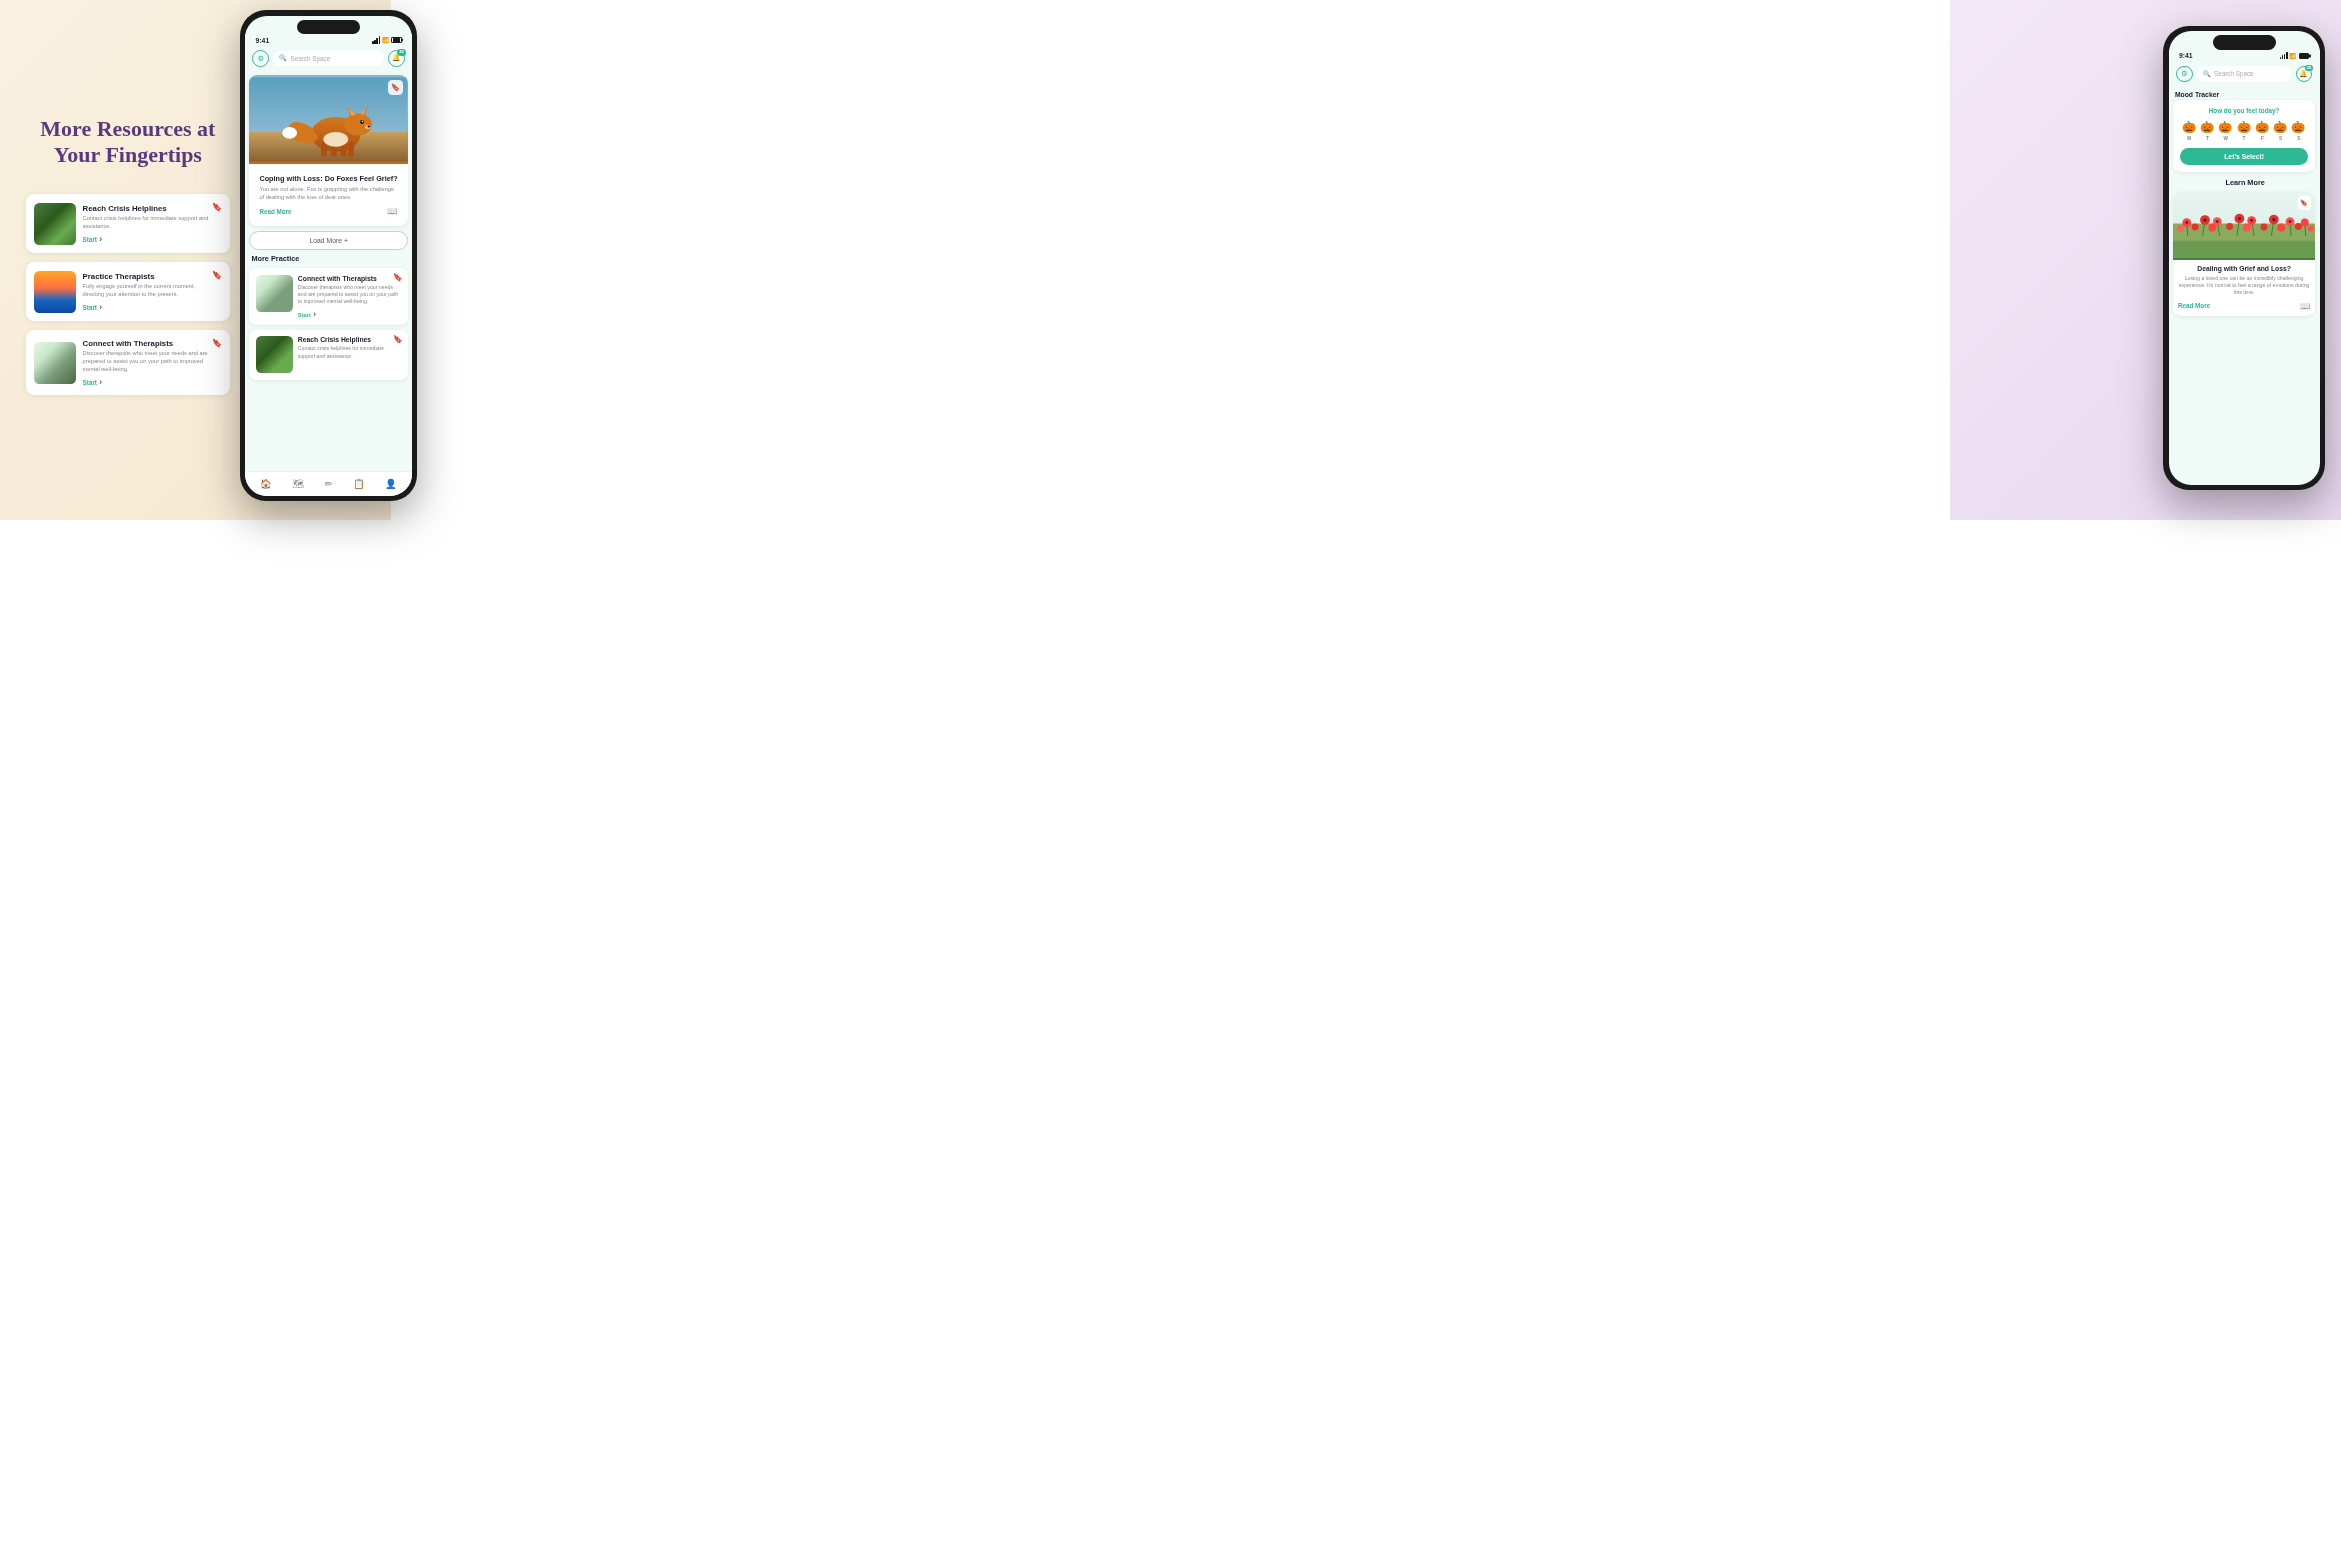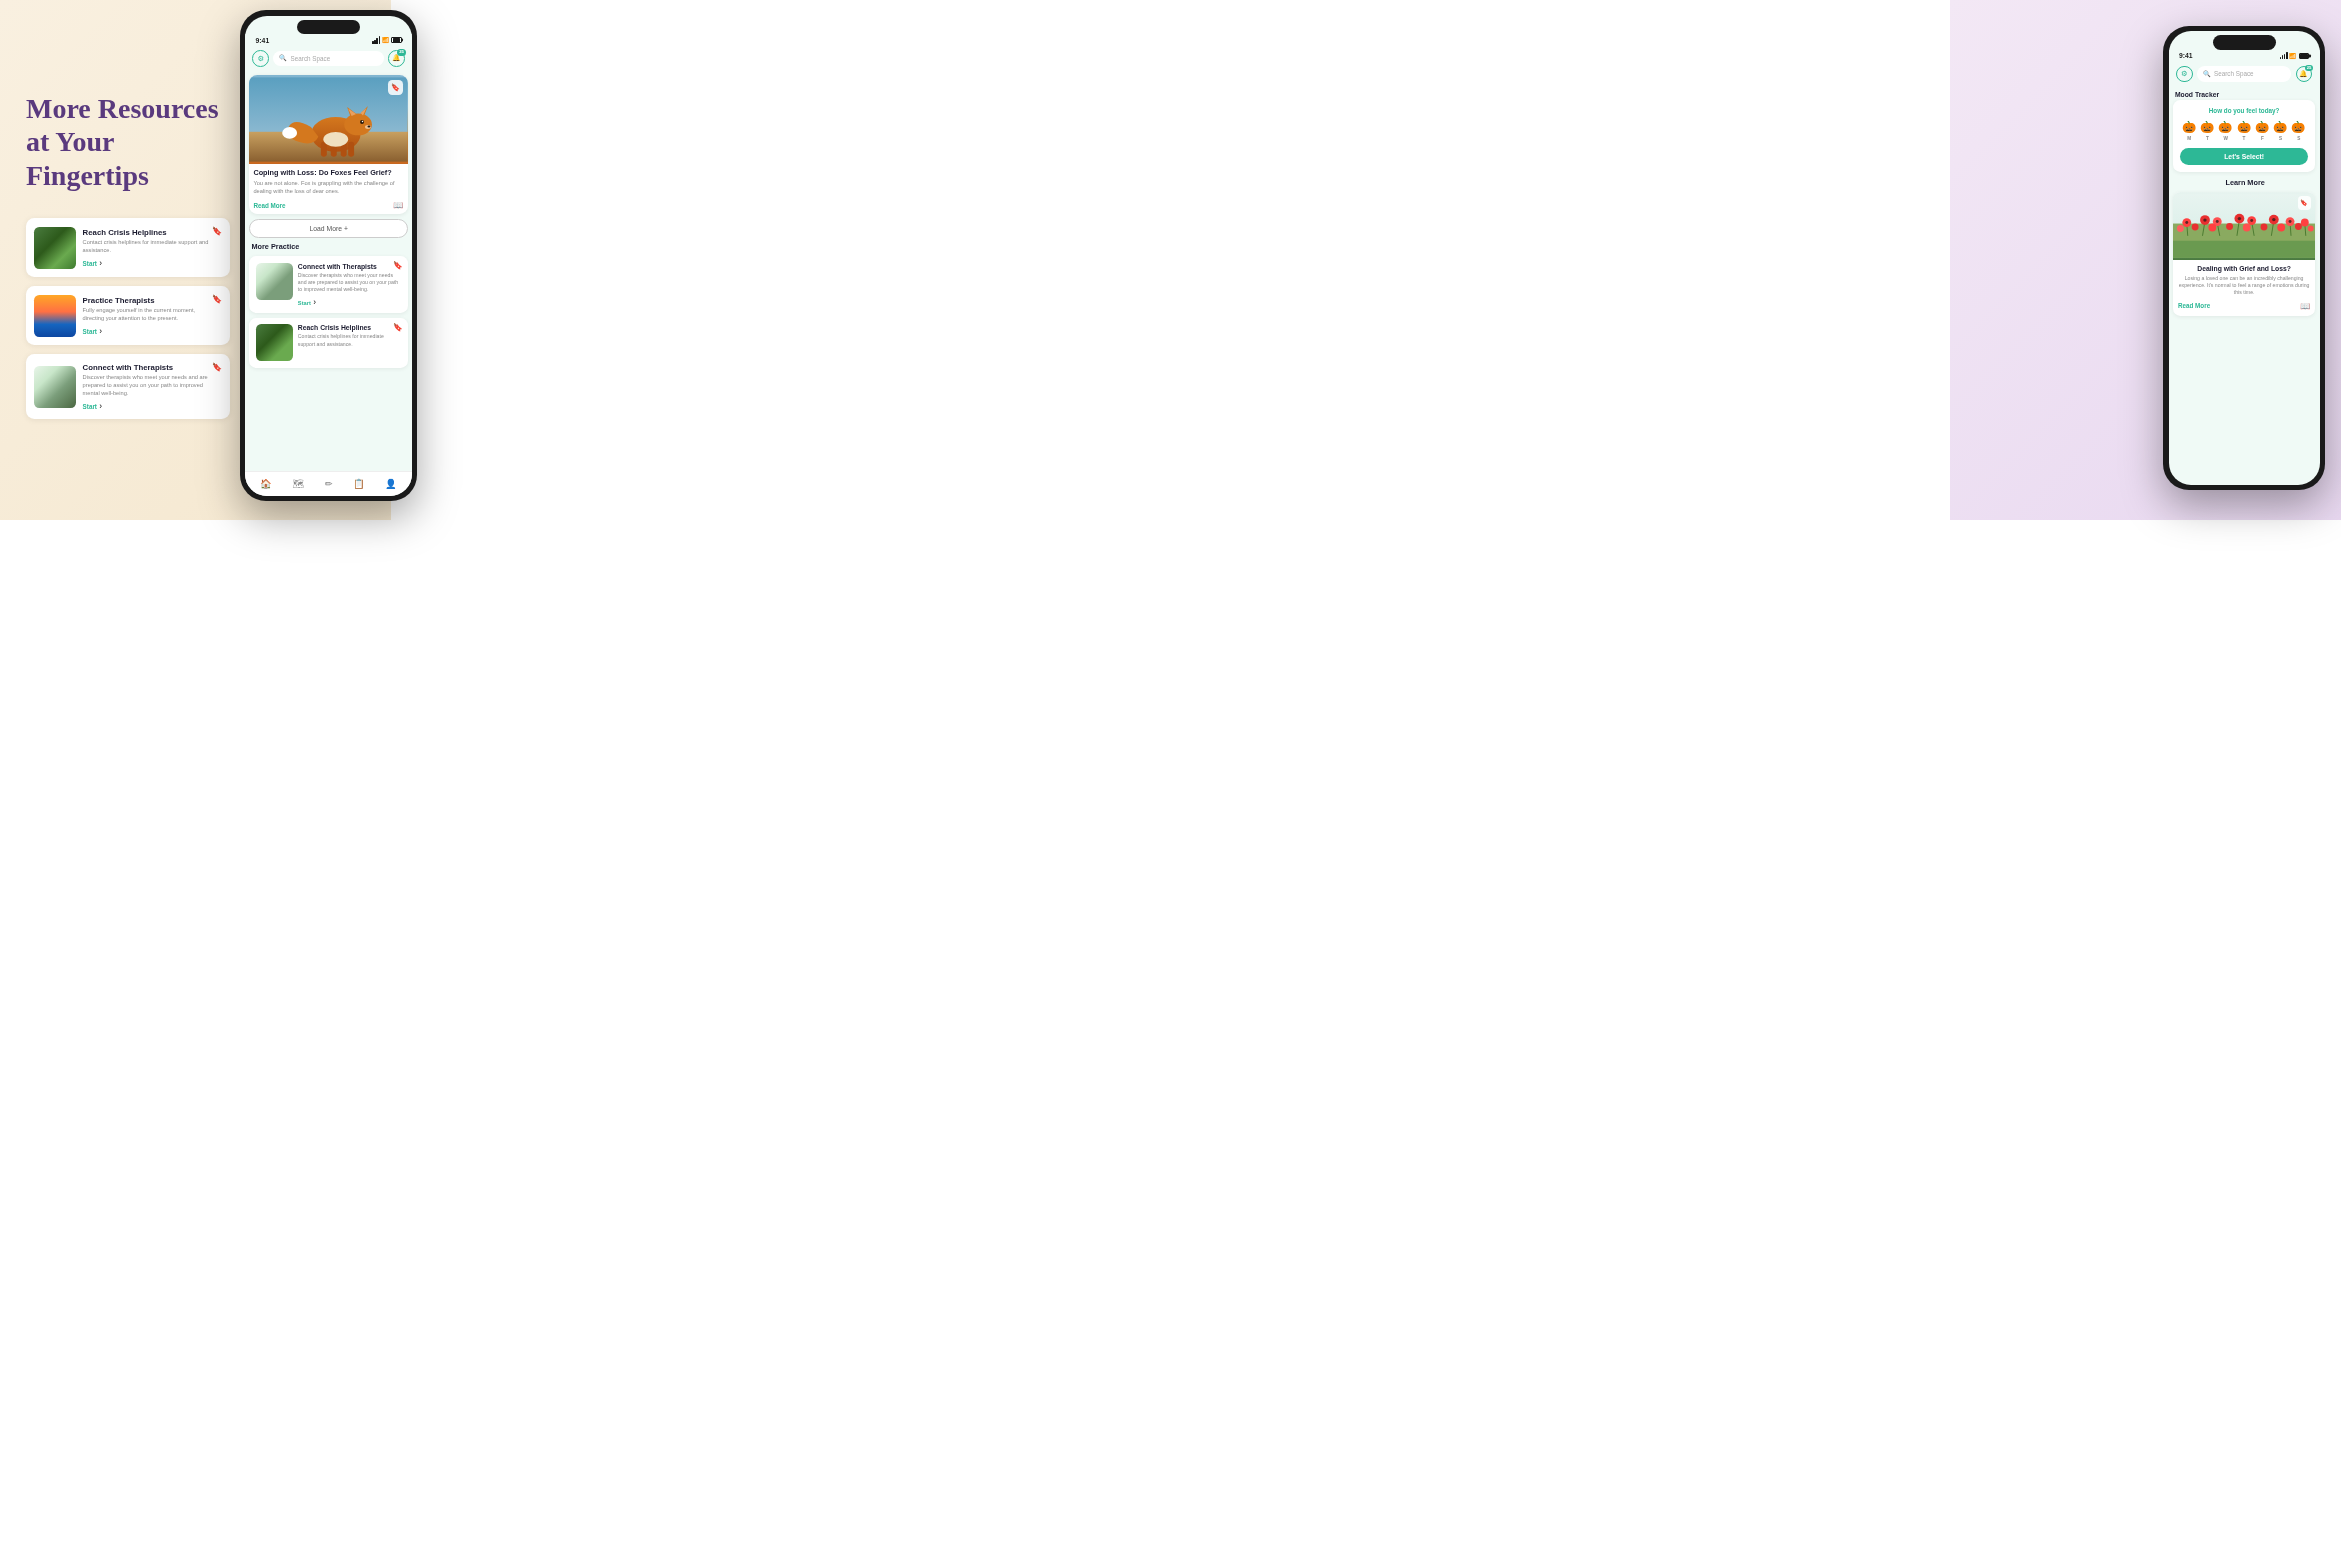--- a/index.html
+++ b/index.html
@@ -33,26 +33,27 @@
       left: 10.4px; top: 0;
       width: 235px; height: 520px;
       z-index: 1;
       display: flex;
       flex-direction: column;
       justify-content: center;
       padding: 21px 15.6px;
     }
 
     .headline {
-      font-size: 28px;
+      font-size: 22px;
       font-weight: 800;
       color: #5a3a7e;
       line-height: 1.2;
       margin-bottom: 26px;
       font-family: Georgia, serif;
+      text-align: center;
     }
 
     
     .resource-card {
       background: white;
       border-radius: 8.3px;
       padding: 8.3px;
       margin-bottom: 9.4px;
       display: flex;
       align-items: center;
@@ -215,21 +216,21 @@
       position: absolute;
       top: 5.2px; right: 5.2px;
       width: 14.6px; height: 14.6px;
       background: rgba(255,255,255,0.85);
       border-radius: 4.2px;
       display: flex; align-items: center; justify-content: center;
       font-size: 7.3px;
       color: #555;
     }
     .featured-body {
-      padding: 4px;
+      padding: 10px;
     }
     .featured-title {
       font-size: 7.3px;
       font-weight: 700;
       color: #1a1a2e;
       margin-bottom: 3.1px;
     }
     .featured-desc {
       font-size: 5.7px;
       color: #888;

